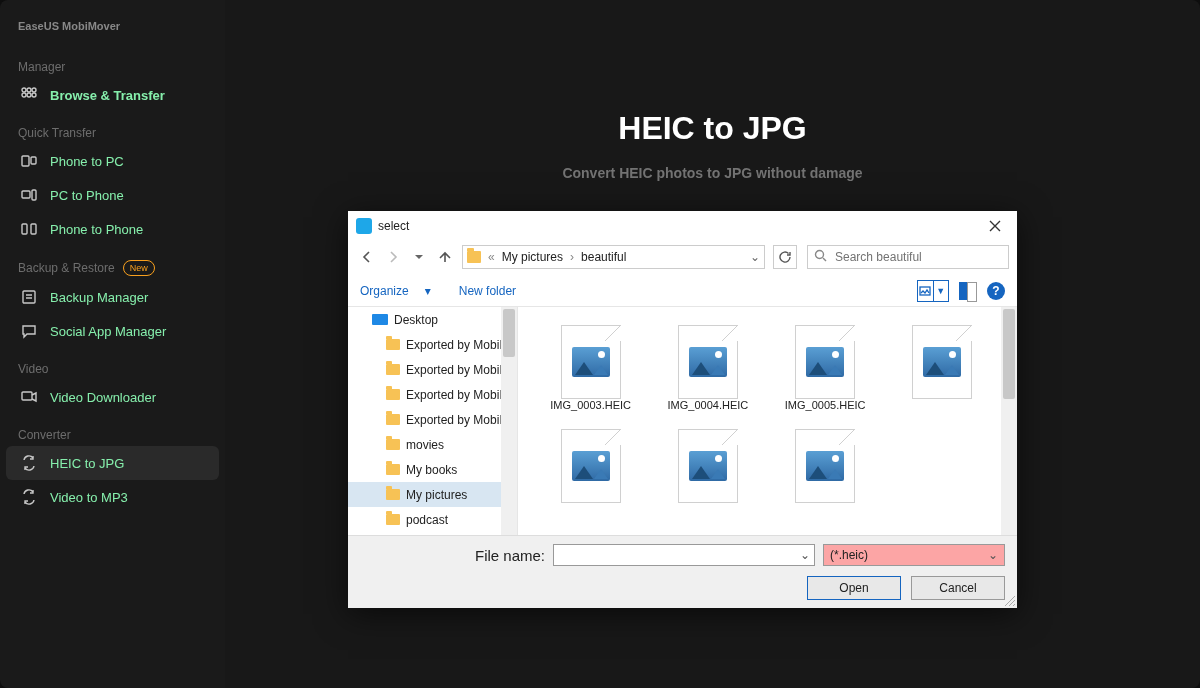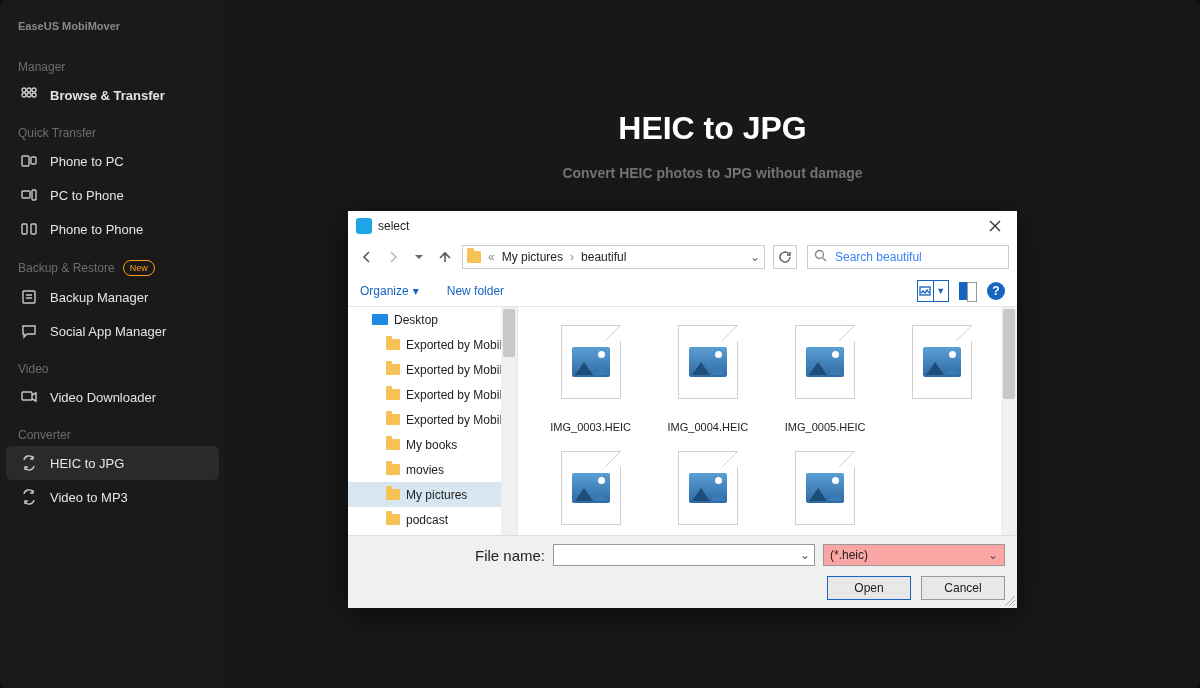--- a/index.html
+++ b/index.html
@@ -3,21 +3,21 @@
 <meta charset="utf-8">
 <style>
 * { margin: 0; padding: 0; box-sizing: border-box; font-family: -apple-system, "Segoe UI", Arial, sans-serif; }
 body { width: 1200px; height: 688px; background: #0e0e0e; overflow: hidden; position: relative; }
 
 
 .sidebar { position: absolute; left: 0; top: 0; width: 225px; height: 688px; background: #1a1a1a; border-radius: 8px 0 0 8px; }
 .app-title { color: #888; font-size: 11px; font-weight: 600; padding: 20px 0 14px 18px; }
 .sec-label { color: #6d6d6d; font-size: 12px; padding: 14px 0 4px 18px; display: flex; align-items: center; gap: 8px; }
 .badge-new { display:inline-block; border:1px solid #f8a01e; color:#f8a01e; border-radius:10px; font-size:9px; padding:0 6px; line-height:14px;}
-.nav-item { display: flex; align-items: center; gap: 12px; color: #e5e5e5; font-size: 13px; height: 34px; padding: 0 14px; cursor: pointer; border-radius:6px; margin:0 6px;}
+.nav-item { display: flex; align-items: center; gap: 12px; color: #86efac; font-size: 13px; height: 34px; padding: 0 14px; cursor: pointer; border-radius:6px; margin:0 6px;}
 .nav-item.active { background:#2a2a2a; }
 .nav-item .ic { width:18px; height:18px; display:flex; align-items:center; justify-content:center; color:#c8c8c8; }
 .nav-item.strong span.lbl{ font-weight:600; }
 
 
 .titlebar { position:absolute; right:8px; top:0; height:40px; display:flex; align-items:center; gap:6px; }
 .tb-btn { width:28px; height:28px; display:flex; align-items:center; justify-content:center; color:#c8c8c8; cursor:pointer; position:relative;}
 .tb-btn .dot { position:absolute; top:4px; right:4px; width:6px; height:6px; background:#e43; border-radius:50%; }
 
 
@@ -34,23 +34,23 @@
 .dlg-close { width:28px; height:28px; display:flex; align-items:center; justify-content:center; cursor:pointer;}
 .dlg-nav { height:34px; display:flex; align-items:center; padding:0 8px 2px 8px; gap:4px;}
 .nav-arrow{ width:22px; height:22px; display:flex; align-items:center; justify-content:center; color:#666;}
 .nav-arrow.off{ color:#bbb;}
 .addr{ flex:1; height:24px; border:1px solid #ccc; display:flex; align-items:center; padding:0 4px; gap:4px; margin:0 2px;}
 .addr .fld{ width:14px; height:12px; background:#f7c255; border-radius:1px; position:relative;}
 .addr .fld:before{content:"";position:absolute;top:-3px;left:0;width:7px;height:3px;background:#f7c255;border-radius:1px 1px 0 0;}
 .addr .sep{ color:#888; padding:0 3px;}
 .addr .dd{ margin-left:auto; color:#666;}
 .refresh{ width:24px; height:24px; border:1px solid #ccc; display:flex; align-items:center; justify-content:center; margin-left:2px;}
-.search{ width:202px; height:24px; border:1px solid #ccc; margin-left:6px; display:flex; align-items:center; padding:0 6px; gap:8px; color:#3b82f6;}
+.search{ width:202px; height:24px; border:1px solid #ccc; margin-left:6px; display:flex; align-items:center; padding:0 6px; gap:8px; color:#737373;}
 .dlg-toolbar{ height:32px; display:flex; align-items:center; padding:0 12px; border-bottom:1px solid #e6e6e6;}
-.tb-link{ color:#1565c0; cursor:pointer; display:flex; align-items:center; gap:4px;}
+.tb-link{ color:#1565c0; cursor:pointer; display:flex; align-items:center; gap:16px;}
 .tb-sep{ width:28px;}
 .tb-right{ margin-left:auto; display:flex; align-items:center; gap:10px;}
 .view-ctl{ width:32px; height:22px; border:1px solid #1565c0; display:flex;}
 .view-ctl div{ flex:1; display:flex; align-items:center; justify-content:center;}
 .view-ctl .vsep{ width:1px; background:#1565c0; flex:0 0 1px;}
 .prev-ic{ width:18px; height:18px; position:relative;}
 .prev-ic:before{content:"";position:absolute;left:0;top:0;width:8px;height:18px;background:#1565c0;}
 .prev-ic:after{content:"";position:absolute;right:0;top:0;width:8px;height:18px;border:1px solid #999;}
 .help-ic{ width:18px; height:18px; border-radius:50%; background:#1565c0; color:#fff; display:flex; align-items:center; justify-content:center; font-weight:bold; font-size:12px;}
 
@@ -69,32 +69,32 @@
 .files-scroll{ position:absolute; right:0; top:0; width:16px; height:100%; background:#f0f0f0;}
 .files-thumb{ position:absolute; right:2px; top:2px; width:12px; height:90px; background:#c8c8c8; border-radius:2px;}
 .files-grid{ position:absolute; left:0; right:16px; top:0; padding:18px 10px 0 24px; display:grid; grid-template-columns:repeat(4, 1fr); column-gap:20px; row-gap:18px;}
 .file{ display:flex; flex-direction:column; align-items:center; cursor:pointer;}
 .file-ico{ width:60px; height:74px; border:1px solid #d0d0d0; background:#fff; position:relative; display:flex; align-items:center; justify-content:center;}
 .file-ico:before{ content:""; position:absolute; top:-1px; right:-1px; width:16px; height:16px; background:linear-gradient(135deg, transparent 48%, #d0d0d0 50%, #fff 52%); }
 .thumb{ width:38px; height:30px; background:linear-gradient(180deg, #5a9fd4 0%, #2f6aa5 100%); position:relative; border-radius:2px;}
 .thumb:before{content:"";position:absolute;right:5px;top:4px;width:7px;height:7px;background:#fff;border-radius:50%;}
 .thumb:after{content:"";position:absolute;left:3px;bottom:2px;width:0;height:0;border-left:9px solid transparent;border-right:9px solid transparent;border-bottom:13px solid #1d4e7a;}
 .thumb .m2{position:absolute;right:2px;bottom:2px;width:0;height:0;border-left:7px solid transparent;border-right:7px solid transparent;border-bottom:10px solid #3a7ab5;}
-.file-name{ font-size:11px; margin-top:22px; text-align:left;}
+.file-name{ font-size:11px; margin-top:0; text-align:left;}
 .file-name.hidden{ visibility:hidden;}
 
 .dlg-footer{ background:#f0f0f0; border-top:1px solid #ddd; padding:8px 12px;}
 .fn-row{ display:flex; align-items:center; gap:8px; justify-content:flex-end;}
 .fn-label{ font-size:15px;}
 .fn-input{ width:262px; height:22px; border:1px solid #999; background:#fff; display:flex; align-items:center; padding:0 4px;}
 .fn-input .dd{ margin-left:auto; color:#555;}
 .filter{ width:182px; height:22px; border:1px solid #999; background:#fca5a5; display:flex; align-items:center; padding:0 6px;}
 .filter .dd{ margin-left:auto; color:#555;}
 .btn-row{ display:flex; justify-content:flex-end; gap:10px; margin-top:10px;}
-.btn{ width:84px; height:24px; border:1px solid #999; background:#e8e8e8; display:flex; align-items:center; justify-content:center; cursor:pointer; font-size:12px;}
+.btn{ width:94px; height:24px; border:1px solid #999; background:#e8e8e8; display:flex; align-items:center; justify-content:center; cursor:pointer; font-size:12px;}
 .btn.primary{ border:1.5px solid #1565c0; background:#e8e8e8;}
 .resize{ position:absolute; right:2px; bottom:2px; width:12px; height:12px; color:#aaa;}
 .resize svg{display:block;}
 </style>
 </head>
 <body>
 
 <div class="sidebar">
   <div class="app-title">EaseUS MobiMover</div>
 
@@ -353,25 +353,25 @@
       <div class="tree-item sub">
           <div class="fic"></div>
           <span>Exported by MobiMover</span>
         </div>
       <div class="tree-item sub">
           <div class="fic"></div>
           <span>Exported by MobiMover</span>
         </div>
       <div class="tree-item sub">
           <div class="fic"></div>
+          <span>movies</span>
+        </div>
+      <div class="tree-item sub">
+          <div class="fic"></div>
           <span>My books</span>
-        </div>
-      <div class="tree-item sub">
-          <div class="fic"></div>
-          <span>movies</span>
         </div>
       <div class="tree-item sub sel">
           <div class="fic"></div>
           <span>My pictures</span>
         </div>
       <div class="tree-item sub">
           <div class="fic"></div>
           <span>podcast</span>
         </div>
       <div class="tree-scroll">

